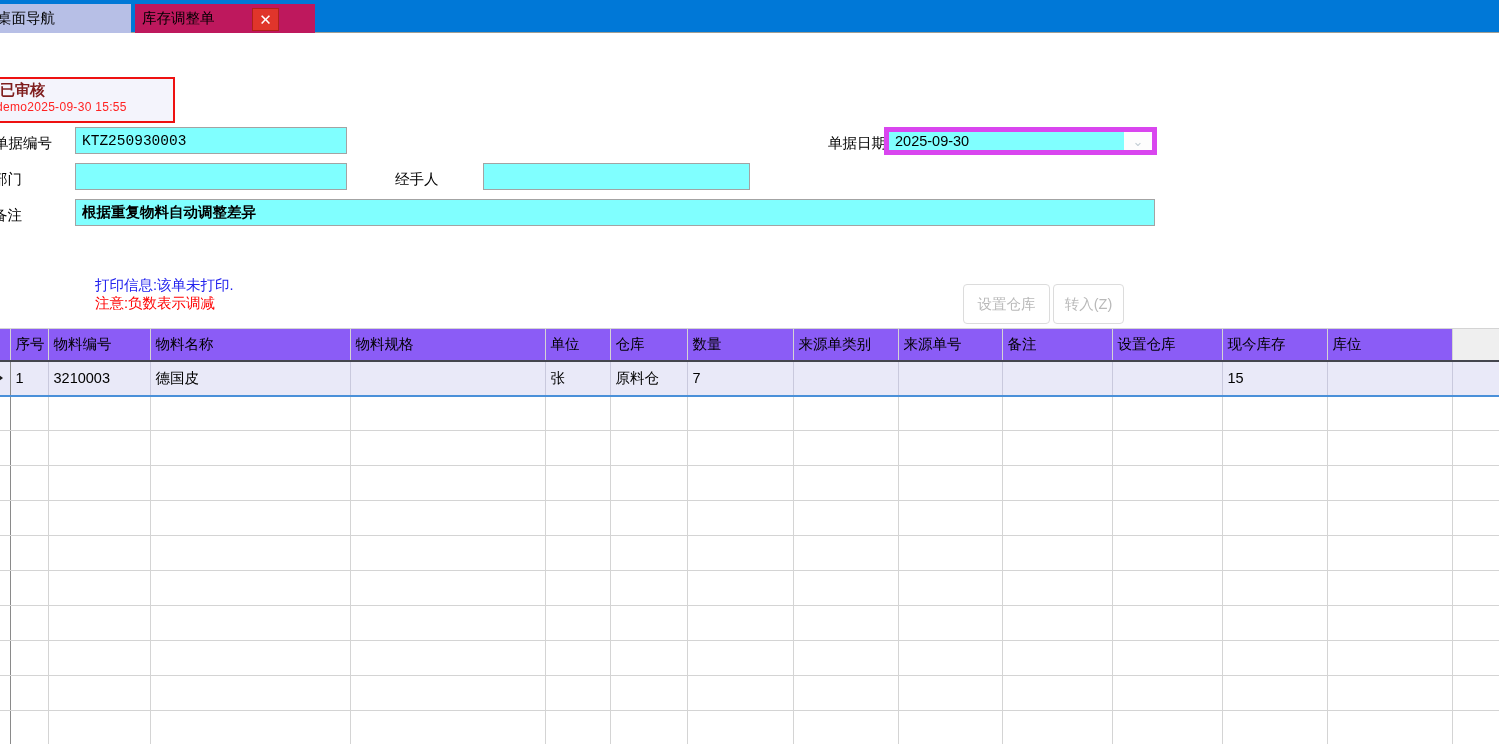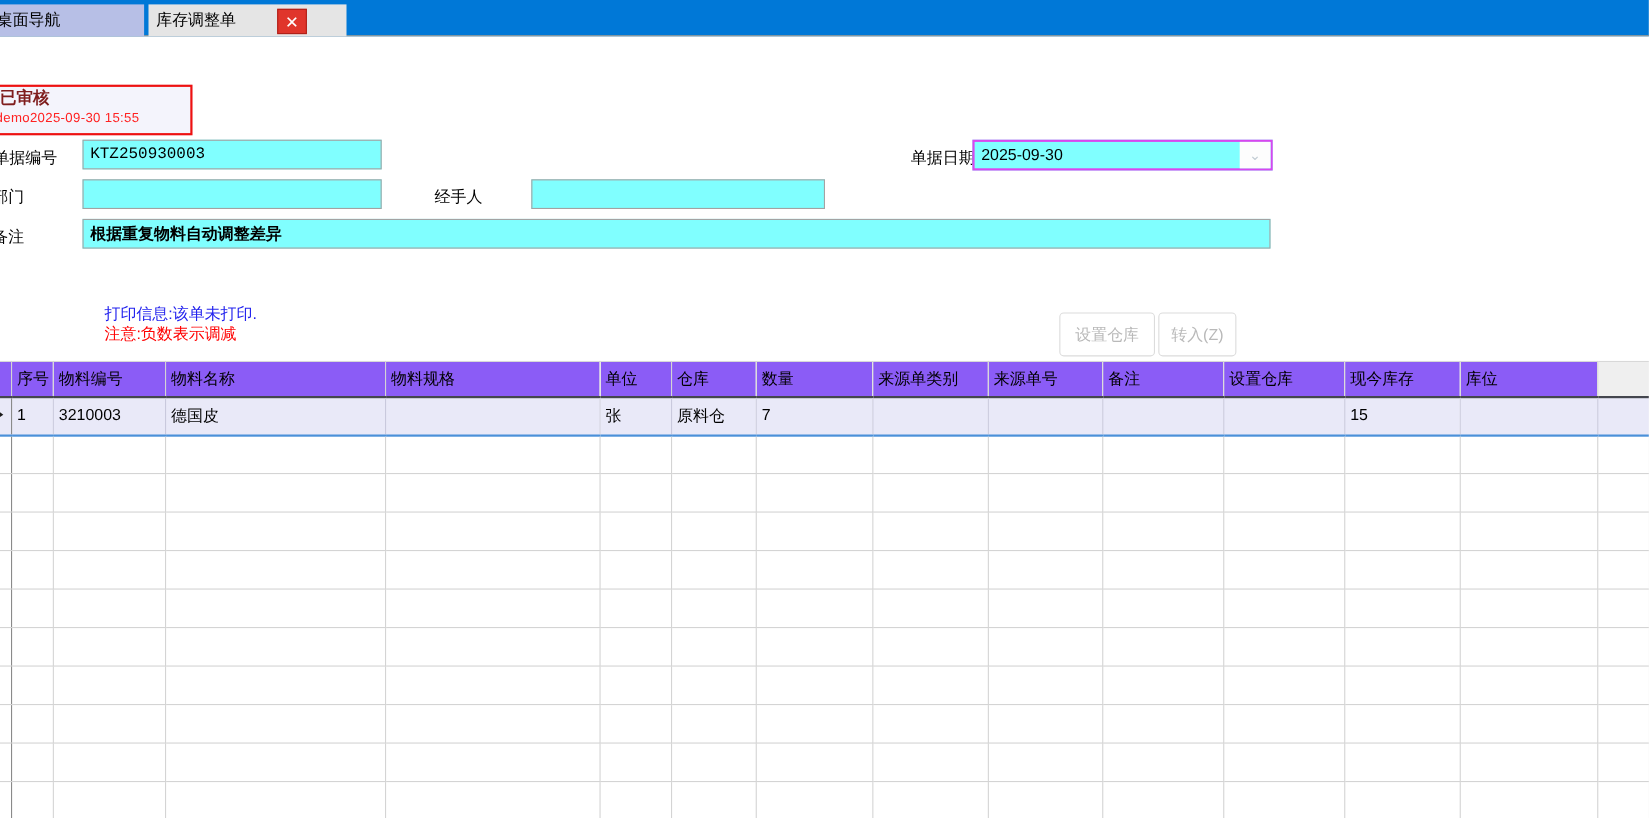--- a/index.html
+++ b/index.html
@@ -7,41 +7,41 @@
     font-family:"Liberation Sans","DejaVu Sans",sans-serif; color:#000; }
   .stage { position:relative; width:1499px; height:744px; overflow:hidden; }
 
   
   .tabbar { position:absolute; left:0; top:0; width:1499px; height:33px;
     background:#0078D7; border-bottom:1px solid #a09e94; }
   .tab { position:absolute; top:4px; height:29px; display:flex; align-items:center;
     font-size:14.5px; overflow:hidden; }
   .tab-inactive { left:0; width:131px; background:#b7bfe6; padding-left:2px;text-align:right; }
   .tab-inactive .tab-label { margin-left:-5px; white-space:nowrap; }
-  .tab-active { left:135px; width:180px; background:#e5e5e5; padding-left:7px; }
+  .tab-active { left:135px; width:180px; background:#be185d; padding-left:7px; }
   .tab-active .tab-label { white-space:nowrap; }
   .close-btn { position:absolute; left:252px; top:8px; width:27px; height:23px;
     background:#e0352b; border:1px solid #b02018; color:#fff; font-weight:bold;
     font-size:15px; display:flex; align-items:center; justify-content:center;
     cursor:pointer; }
 
   
   .audit-box { position:absolute; left:-3px; top:77px; width:178px; height:46px;
     border:2px solid #ee1111; background:#f4f4fc; padding:1px 2px 0 5px; overflow:hidden; }
   .audit-status { color:#7f1d1d; font-weight:bold; font-size:15px; line-height:20px;
     margin-left:-4px; white-space:nowrap; }
   .audit-meta { color:#ff2222; font-size:12px; line-height:15px; margin-left:-8px;
     white-space:nowrap; letter-spacing:0.3px; }
 
   
   .flabel { position:absolute; font-size:14.5px; white-space:nowrap; }
   .finput { position:absolute; background:#80ffff; border:1px solid #a3a3a3;
     font-size:14.5px; padding:0 6px; font-family:inherit; color:#000; height:27px; }
   .combo { position:absolute; left:884px; top:127px; width:273px; height:28px;
-    border:2px solid #d946ef; background:#80ffff; display:flex; align-items:center; }
+    border:5px solid #d946ef; background:#80ffff; display:flex; align-items:center; }
   .combo-text { flex:1; font-size:14.5px; padding-left:6px; }
   .combo-arrow { width:28px; height:100%; background:#fdfdfd; display:flex;
     align-items:center; justify-content:center; color:#c3cdd4; font-size:13px; }
 
   
   .notice-print { position:absolute; left:95px; top:276px; color:#2222ee; font-size:14.5px; }
   .notice-warn  { position:absolute; left:95px; top:294px; color:#ff0000; font-size:14.5px; }
   .btn { position:absolute; top:284px; height:40px; background:#fff;
     border:1px solid #dcdcdc; border-radius:4px; color:#b9b9b9; font-size:14.5px;
     font-family:inherit; }

